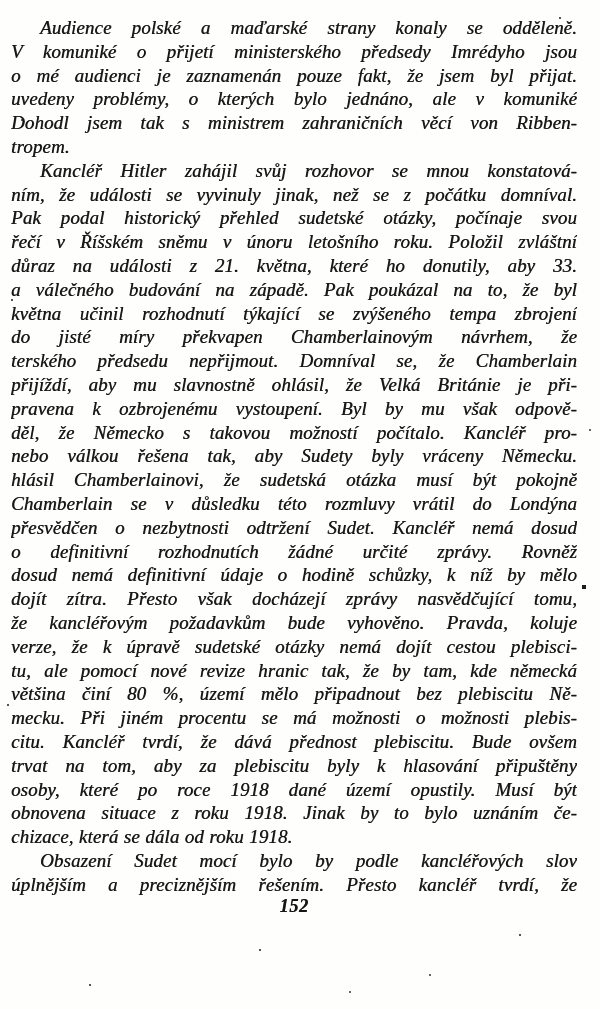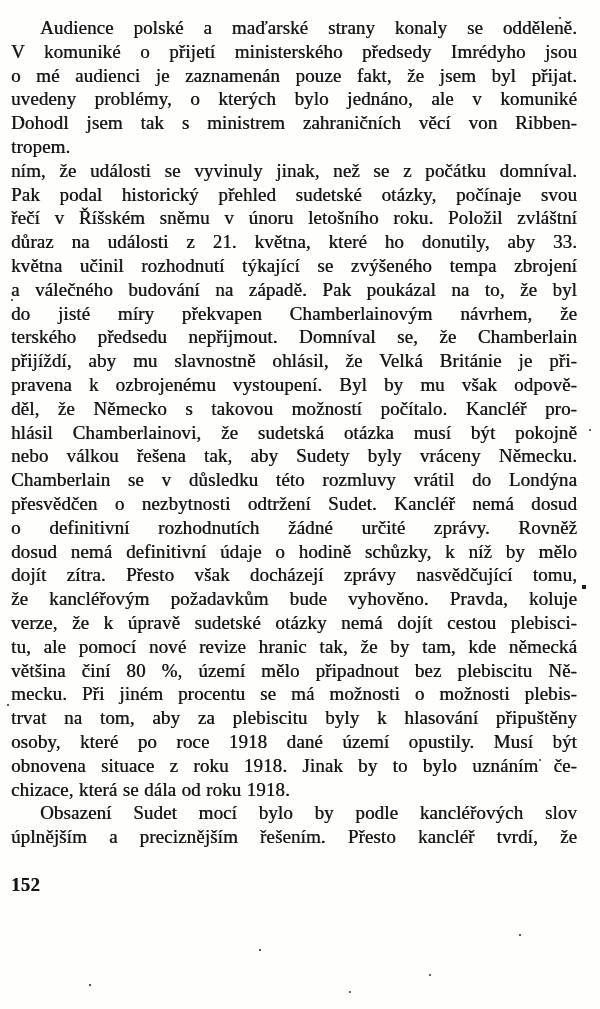--- a/index.html
+++ b/index.html
@@ -25,20 +25,21 @@
       radial-gradient(circle 1.2px at 260px 950px, #555 98%, transparent 100%),
       radial-gradient(circle 1.0px at 430px 975px, #666 98%, transparent 100%),
       radial-gradient(circle 1.1px at 90px 985px,  #555 98%, transparent 100%),
       radial-gradient(circle 1.0px at 350px 992px, #666 98%, transparent 100%),
       radial-gradient(circle 1.1px at 520px 935px, #555 98%, transparent 100%);
     background-repeat: no-repeat;
     padding: 16px 23px 0 11px;
     overflow: hidden;
     font-family: "Liberation Serif", "DejaVu Serif", serif;
     color: #161616;
+    font-style: italic;
   }
   .text-block {
     width: 100%;
   }
   .line {
     font-size: 19px;
     line-height: 23.8px;
     height: 23.8px;
     overflow: hidden;
     text-align: justify;
@@ -49,61 +50,63 @@
     white-space: nowrap;
   }
   .line.no-just {
     text-align: right;
     text-align-last: left;
   }
   .line.indent {
     padding-left: 29px;
   }
   .page-number {
-    margin-top: 26px;
+    text-align: center;
     font-size: 18.5px;
     font-weight: bold;
     letter-spacing: 0.5px;
     text-shadow: 0.4px 0.3px 0 rgba(22,22,22,0.8);
   }
 </style>
 </head>
 <body>
 
 <div class="page">
   <div class="text-block">
       <div class="line indent">Audience polské a maďarské strany konaly se odděleně.</div>
       <div class="line">V komuniké o přijetí ministerského předsedy Imrédyho jsou</div>
       <div class="line">o mé audienci je zaznamenán pouze fakt, že jsem byl přijat.</div>
       <div class="line">uvedeny problémy, o kterých bylo jednáno, ale v komuniké</div>
       <div class="line">Dohodl jsem tak s ministrem zahraničních věcí von Ribben-</div>
       <div class="line no-just">tropem.</div>
+      <div class="line indent">Kancléř Hitler zahájil svůj rozhovor se mnou konstatová-</div>
       <div class="line">ním, že události se vyvinuly jinak, než se z počátku domníval.</div>
       <div class="line">Pak podal historický přehled sudetské otázky, počínaje svou</div>
       <div class="line">řečí v Říšském sněmu v únoru letošního roku. Položil zvláštní</div>
       <div class="line">důraz na události z 21. května, které ho donutily, aby 33.</div>
+      <div class="line">a válečného budování na západě. Pak poukázal na to, že byl</div>
       <div class="line">května učinil rozhodnutí týkající se zvýšeného tempa zbrojení</div>
-      <div class="line">a válečného budování na západě. Pak poukázal na to, že byl</div>
       <div class="line">do jisté míry překvapen Chamberlainovým návrhem, že</div>
       <div class="line">terského předsedu nepřijmout. Domníval se, že Chamberlain</div>
       <div class="line">přijíždí, aby mu slavnostně ohlásil, že Velká Británie je při-</div>
       <div class="line">pravena k ozbrojenému vystoupení. Byl by mu však odpově-</div>
       <div class="line">děl, že Německo s takovou možností počítalo. Kancléř pro-</div>
+      <div class="line">nebo válkou řešena tak, aby Sudety byly vráceny Německu.</div>
       <div class="line">hlásil Chamberlainovi, že sudetská otázka musí být pokojně</div>
-      <div class="line">nebo válkou řešena tak, aby Sudety byly vráceny Německu.</div>
       <div class="line">Chamberlain se v důsledku této rozmluvy vrátil do Londýna</div>
       <div class="line">přesvědčen o nezbytnosti odtržení Sudet. Kancléř nemá dosud</div>
       <div class="line">o definitivní rozhodnutích žádné určité zprávy. Rovněž</div>
       <div class="line">dosud nemá definitivní údaje o hodině schůzky, k níž by mělo</div>
       <div class="line">dojít zítra. Přesto však docházejí zprávy nasvědčující tomu,</div>
       <div class="line">že kancléřovým požadavkům bude vyhověno. Pravda, koluje</div>
       <div class="line">verze, že k úpravě sudetské otázky nemá dojít cestou plebisci-</div>
       <div class="line">tu, ale pomocí nové revize hranic tak, že by tam, kde německá</div>
       <div class="line">většina činí 80 %, území mělo připadnout bez plebiscitu Ně-</div>
       <div class="line">mecku. Při jiném procentu se má možnosti o možnosti plebis-</div>
+      <div class="line">citu. Kancléř tvrdí, že dává přednost plebiscitu. Bude ovšem</div>
       <div class="line">trvat na tom, aby za plebiscitu byly k hlasování připuštěny</div>
       <div class="line">osoby, které po roce 1918 dané území opustily. Musí být</div>
       <div class="line">obnovena situace z roku 1918. Jinak by to bylo uznáním če-</div>
       <div class="line no-just">chizace, která se dála od roku 1918.</div>
       <div class="line indent">Obsazení Sudet mocí bylo by podle kancléřových slov</div>
       <div class="line">úplnějším a preciznějším řešením. Přesto kancléř tvrdí, že</div>
     </div>
   <div class="page-number">152</div>
 </div>
 

